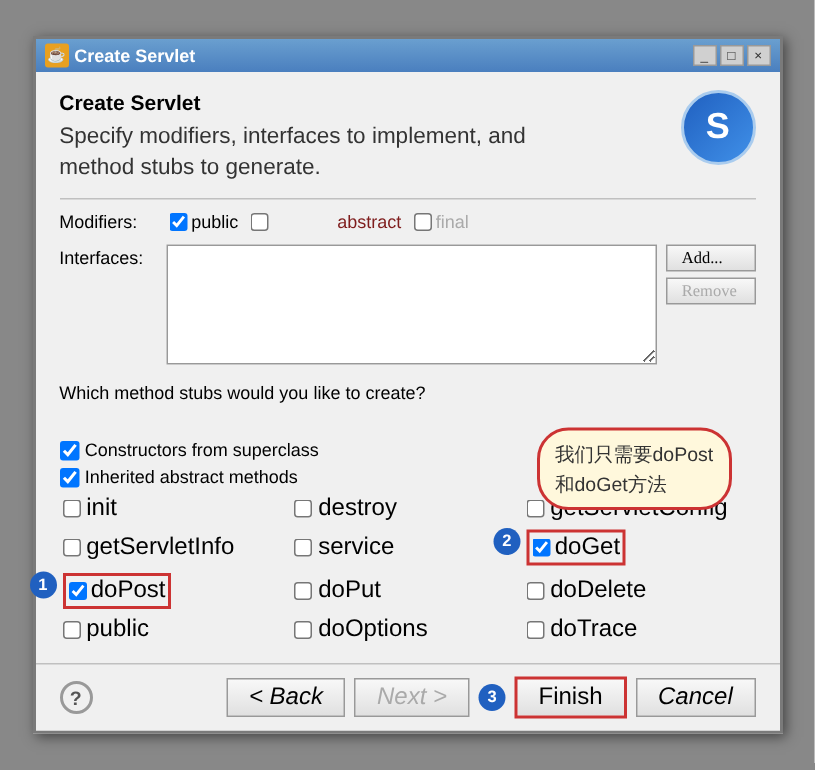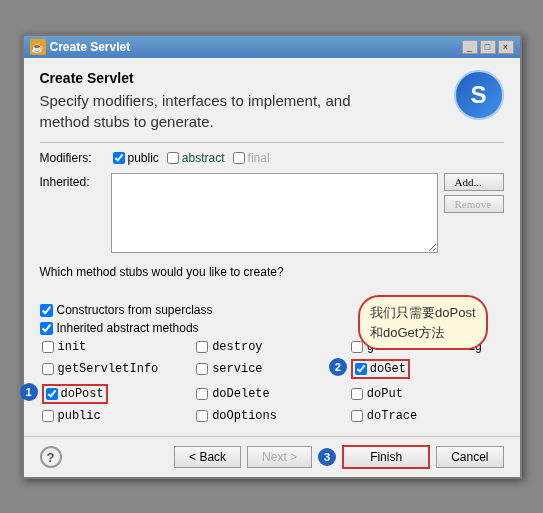--- a/index.html
+++ b/index.html
@@ -185,22 +185,21 @@
       display: flex;
       align-items: center;
       gap: 4px;
       padding: 1px 2px;
     }
     .method-item input[type=checkbox] {
       width: 12px;
       height: 12px;
     }
     .method-label {
-      font-size: 12px;
-      font-family: Liberation Mono, monospace;
+      font-size: 16px;
     }
     .highlight-box {
       border: 2px solid #cc3333;
       padding: 1px 2px;
       display: inline-flex;
       align-items: center;
       gap: 3px;
     }
     .annotation-tooltip {
       position: absolute;
@@ -237,31 +236,32 @@
       justify-content: space-between;
       background: #f0f0f0;
     }
     .footer-right {
       display: flex;
       gap: 6px;
       align-items: center;
     }
     .btn-nav {
       padding: 3px 14px;
-      font-size: 12px;
+      font-size: 16px;
       border: 1px solid #999;
       background: linear-gradient(to bottom, #f8f8f8, #e0e0e0);
       cursor: pointer;
       min-width: 60px;
+      font-style: italic;
     }
     .btn-finish {
       border: 2px solid #cc3333;
       background: linear-gradient(to bottom, #f8f8f8, #e0e0e0);
-      padding: 3px 26px;
-      font-size: 12px;
+      padding: 3px 14px;
+      font-size: 16px;
       cursor: pointer;
     }
     .help-icon {
       width: 22px;
       height: 22px;
       border-radius: 50%;
       border: 2px solid #999;
       background: #f0f0f0;
       display: flex;
       align-items: center;
@@ -304,30 +304,30 @@
     <div class="divider"></div>
 
     <div class="modifiers-row">
       <span class="modifiers-label">Modifiers:</span>
       <div class="checkbox-item">
         <input type="checkbox" checked="" style="">
         <span>public</span>
       </div>
       <div class="checkbox-item">
         <input type="checkbox" style="">
-        <span style="color:#14532d;">abstract</span>
+        <span style="color:#7f1d1d;margin-left:43px;">abstract</span>
       </div>
       <div class="checkbox-item">
         <input type="checkbox" style="">
         <span style="color:#aaa;">final</span>
       </div>
     </div>
 
     <div class="interfaces-section">
-      <span class="interfaces-label">Inherited:</span>
+      <span class="interfaces-label">Interfaces:</span>
       <textarea class="interfaces-box" readonly="" style=""></textarea>
       <div class="interfaces-buttons">
         <button class="btn">Add...</button>
         <button class="btn btn-disabled">Remove</button>
       </div>
     </div>
 
     <div class="methods-area">
       <p class="methods-question">Which method stubs would you like to create?</p>
 
@@ -373,25 +373,25 @@
 
         <div class="method-item" style="position:relative;">
           <span class="circle-num" style="position:absolute; left:-20px; top:0;">1</span>
           <div class="highlight-box">
             <input type="checkbox" checked="" style="">
             <span class="method-label">doPost</span>
           </div>
         </div>
         <div class="method-item">
           <input type="checkbox" style="">
+          <span class="method-label">doPut</span>
+        </div>
+        <div class="method-item">
+          <input type="checkbox" style="">
           <span class="method-label">doDelete</span>
-        </div>
-        <div class="method-item">
-          <input type="checkbox" style="">
-          <span class="method-label">doPut</span>
         </div>
 
         <div class="method-item">
           <input type="checkbox" style="">
           <span class="method-label">public</span>
         </div>
         <div class="method-item">
           <input type="checkbox" style="">
           <span class="method-label">doOptions</span>
         </div>

